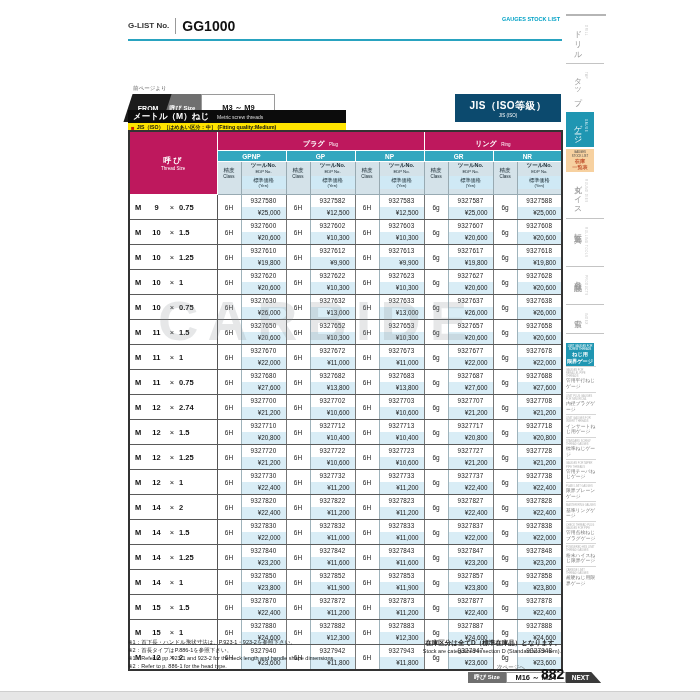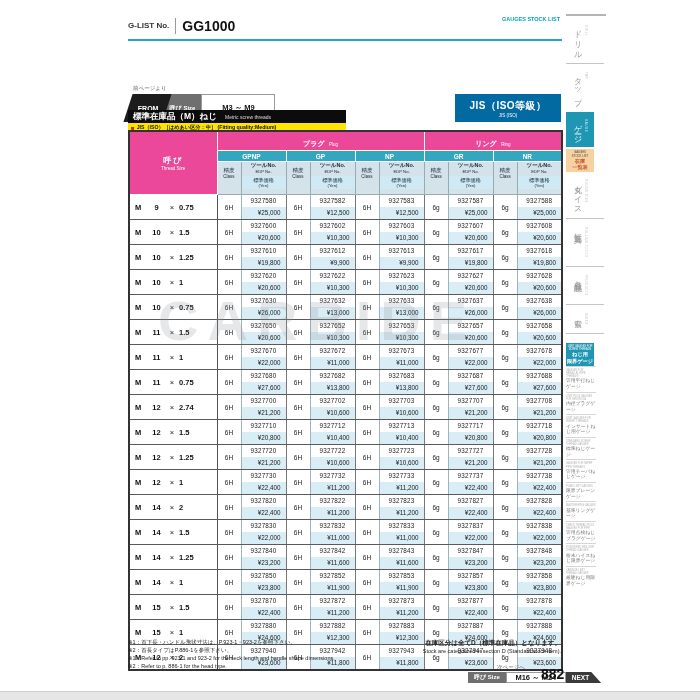--- a/index.html
+++ b/index.html
@@ -31,31 +31,31 @@
   .black-bar{left:128px;top:110px;width:218px;height:13px;background:#0c0c0c;color:#fff;
              display:flex;align-items:center;gap:8px;padding-left:5px;box-sizing:border-box;}
   .black-bar .jp{font-size:8.5px;font-weight:bold;}
   .black-bar .en{font-size:5px;color:#ddd;}
   .yellow-bar{left:128px;top:123px;width:218px;height:9px;background:#ffe400;display:flex;
               align-items:center;padding-left:3px;box-sizing:border-box;gap:2px;}
   .yellow-bar .sq{color:#cc2200;font-size:6px;line-height:6px;}
   .yellow-bar .txt{font-size:5.2px;color:#111;font-weight:bold;}
 
   
-  .jis-box{left:455px;top:94px;width:106px;height:28px;background:#0369a1;color:#fff;
+  .jis-box{left:455px;top:94px;width:106px;height:28px;background:#0c4a6e;color:#fff;
            display:flex;flex-direction:column;align-items:center;justify-content:center;}
   .jis-main{font-size:10px;font-weight:bold;letter-spacing:.5px;}
   .jis-sub{font-size:4.5px;}
 
   
   table{border-collapse:collapse;table-layout:fixed;}
   .stock-table{left:128px;top:130px;width:433px;}
   td,th{padding:0;margin:0;}
   .stock-table{border:2px solid #333;}
-  .h1 th{height:11px;background:#ec4899;color:#fff;border:1px solid #fff;}
+  .h1 th{height:11px;background:#be185d;color:#fff;border:1px solid #fff;}
   .h2 th{height:10px;background:#33a7bf;color:#fff;font-size:6.5px;font-weight:bold;border:1px solid #fff;}
   .bar-jp{font-size:7px;font-weight:bold;}
   .bar-en{font-size:4.5px;font-weight:normal;}
   .size-h{background:#33a7bf;color:#fff;border:1px solid #fff;}
   .size-h .jp{font-size:8px;font-weight:bold;letter-spacing:2px;}
   .size-h .en{font-size:4.5px;font-weight:normal;}
   .h3 th{height:27px;background:#d4e2e9;color:#1a2a33;border:1px solid #98aab2;vertical-align:top;font-weight:normal;}
   .clsh{font-size:5.5px;padding-top:5px !important;}
   .clsh .en{font-size:4.5px;}
   .th-tool{display:flex;flex-direction:column;height:27px;}
@@ -139,21 +139,21 @@
   <span class="sizelab-box">呼び Size</span>
   <span class="range-box">M3 ～ M9</span>
 </div>
 
 <div class="abs jis-box">
   <div class="jis-main">JIS（ISO等級）</div>
   <div class="jis-sub">JIS (ISO)</div>
 </div>
 
 <div class="abs black-bar">
-  <span class="jp">標準在庫品（M）ねじ</span>
+  <span class="jp">メートル（M）ねじ</span>
   <span class="en">Metric screw threads</span>
 </div>
 <div class="abs yellow-bar">
   <span class="sq">■</span>
   <span class="txt">JIS（ISO）［はめあい区分：中］ (Fitting quality:Medium)</span>
 </div>
 
 <table class="abs stock-table">
   <colgroup>
     <col style="width:88px">

